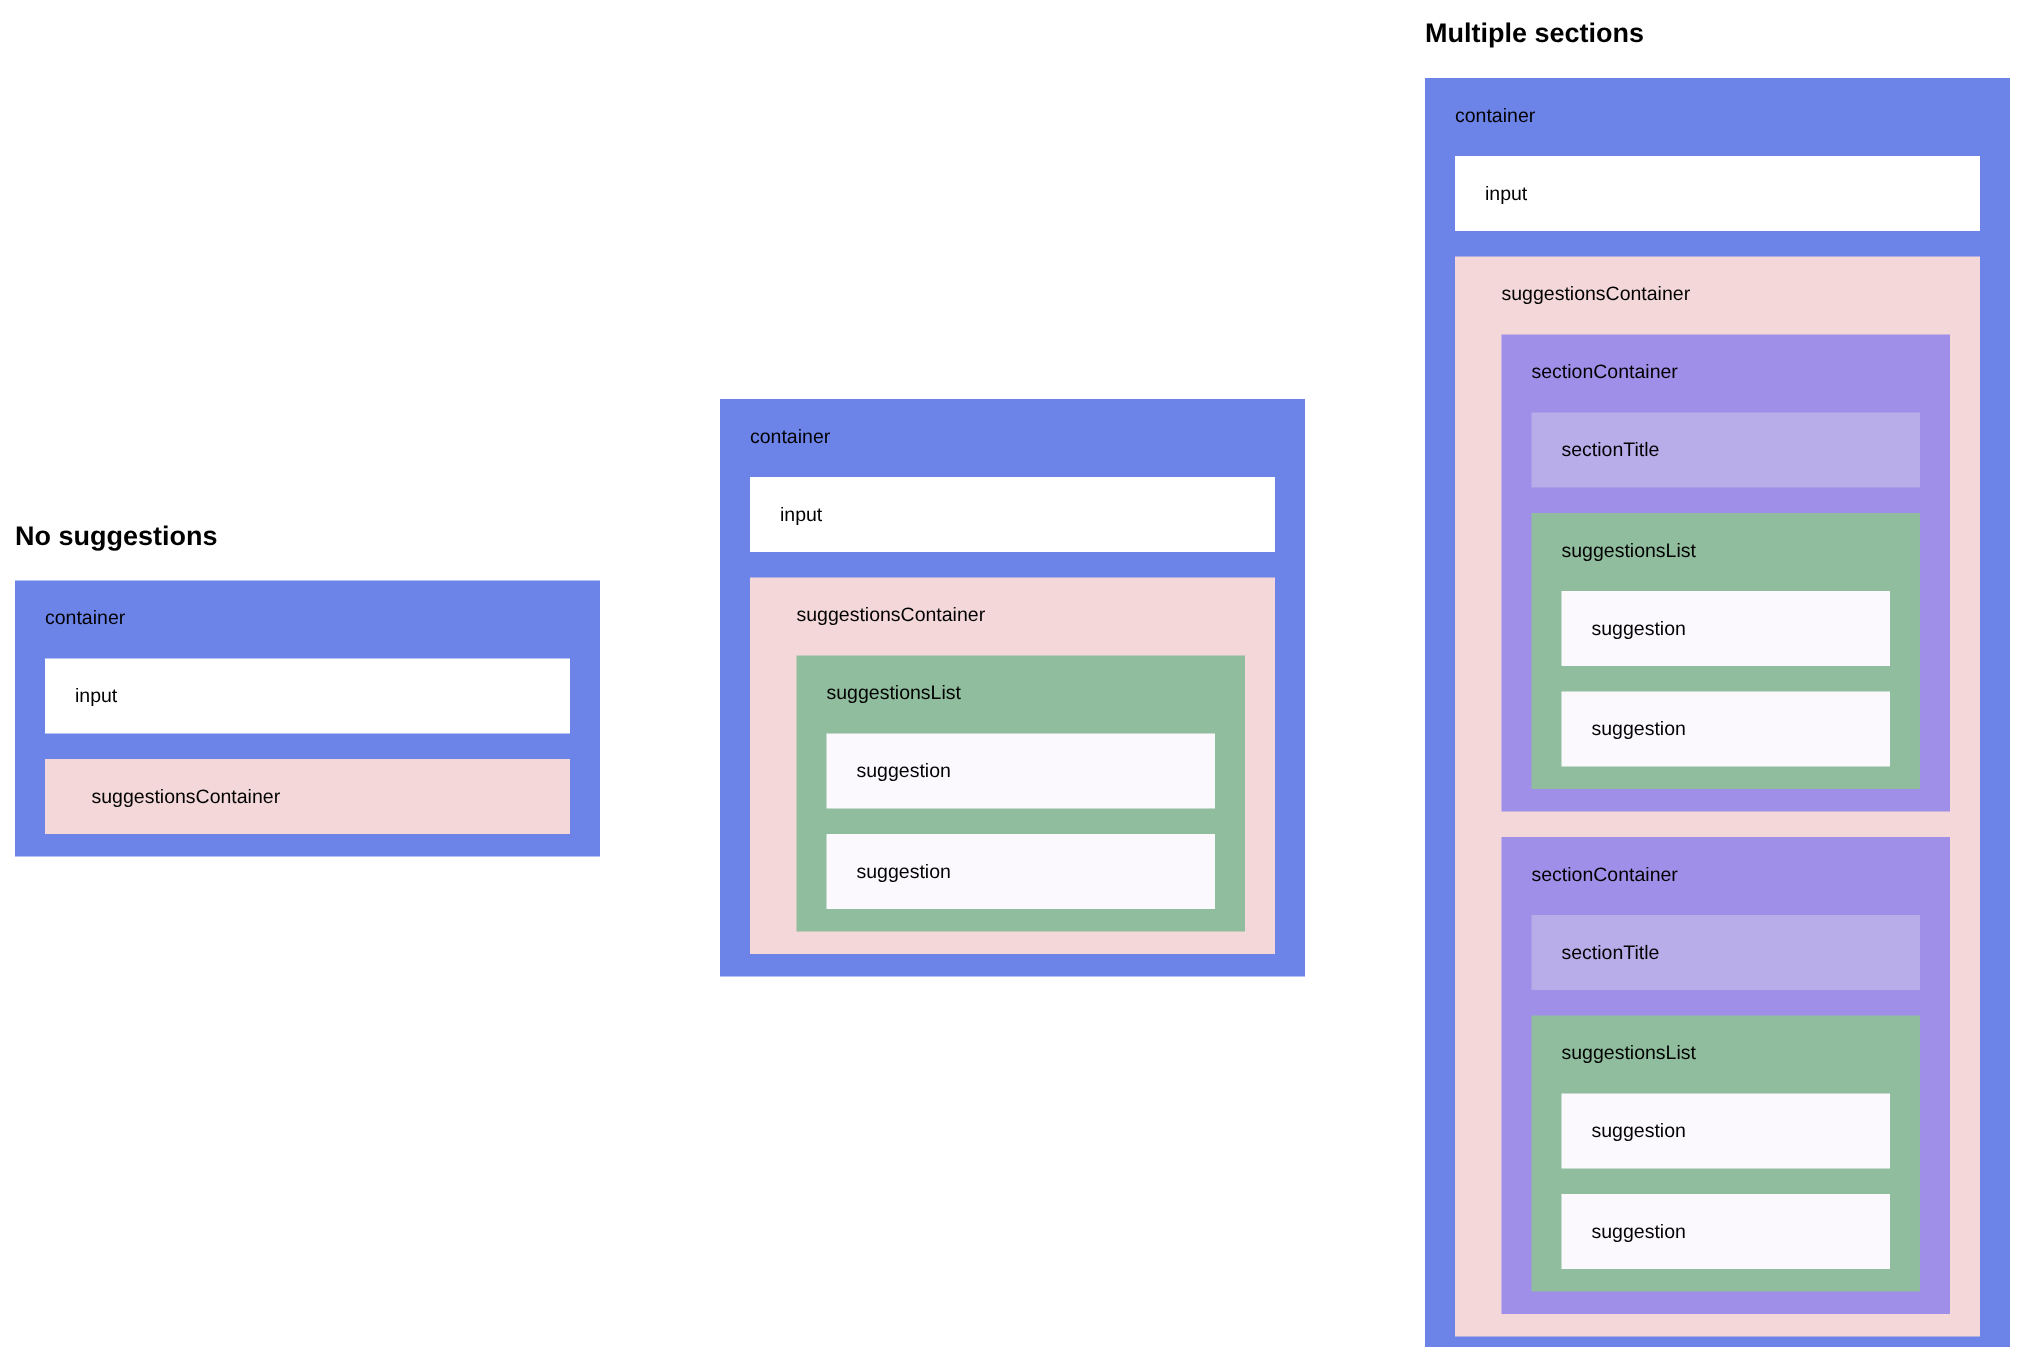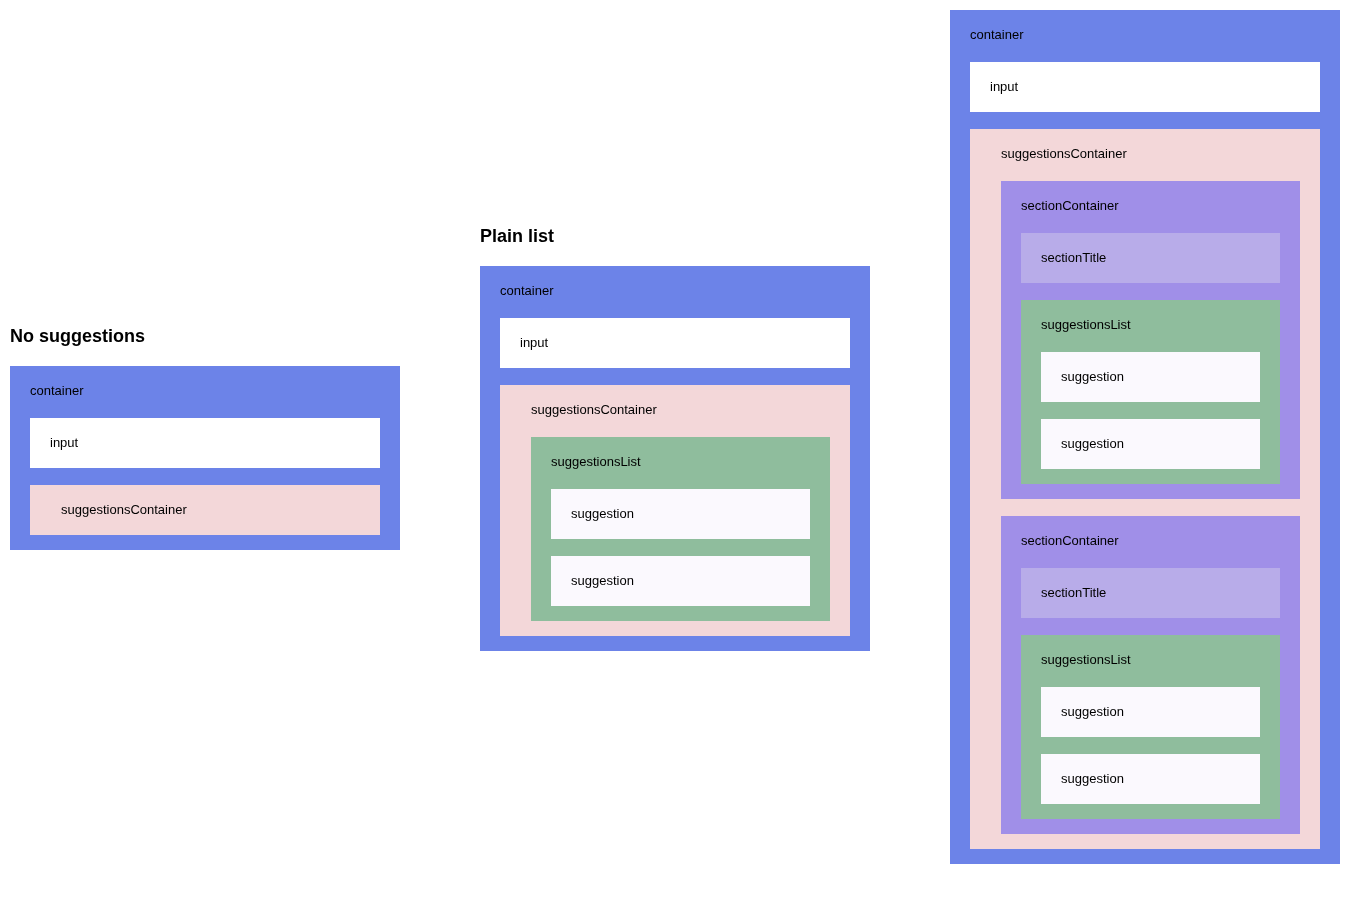--- a/index.html
+++ b/index.html
@@ -68,21 +68,20 @@
         <div class="box c-input">
           <div class="label">input</div>
         </div>
         <div class="box c-sugg-container">
           <div class="label">suggestionsContainer</div>
         </div>
       </div>
     </section>
 
     <section class="column">
-      <h3 class="column-title">Plain list</h3>
       <div class="box c-container">
         <div class="label">container</div>
         <div class="box c-input">
           <div class="label">input</div>
         </div>
         <div class="box c-sugg-container">
           <div class="label">suggestionsContainer</div>
           <div class="box c-sugg-list">
             <div class="label">suggestionsList</div>
             <div class="box c-suggestion">
@@ -90,20 +89,21 @@
             </div>
             <div class="box c-suggestion">
               <div class="label">suggestion</div>
             </div>
           </div>
         </div>
       </div>
     </section>
 
     <section class="column">
+      <h3 class="column-title">Multiple sections</h3>
       <div class="box c-container">
         <div class="label">container</div>
         <div class="box c-input">
           <div class="label">input</div>
         </div>
         <div class="box c-sugg-container">
           <div class="label">suggestionsContainer</div>
 
           <div class="box c-section">
             <div class="label">sectionContainer</div>

